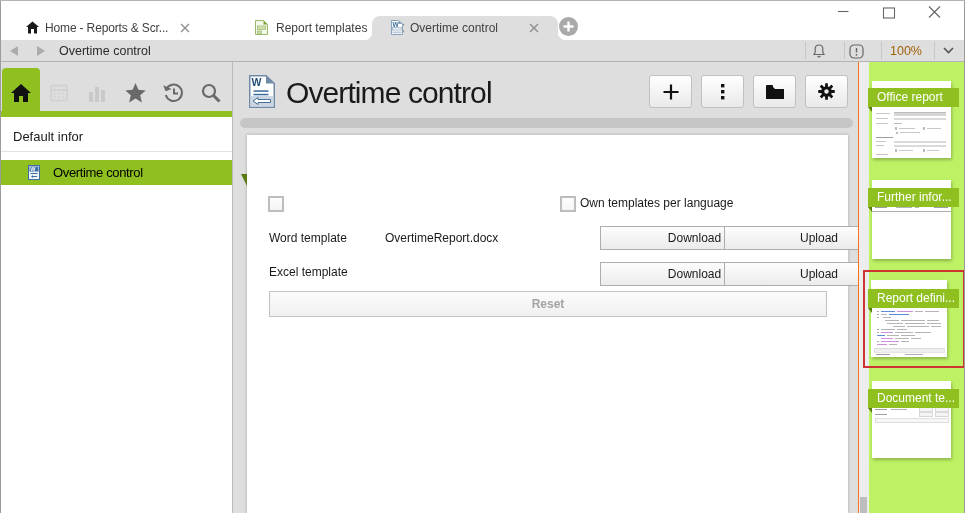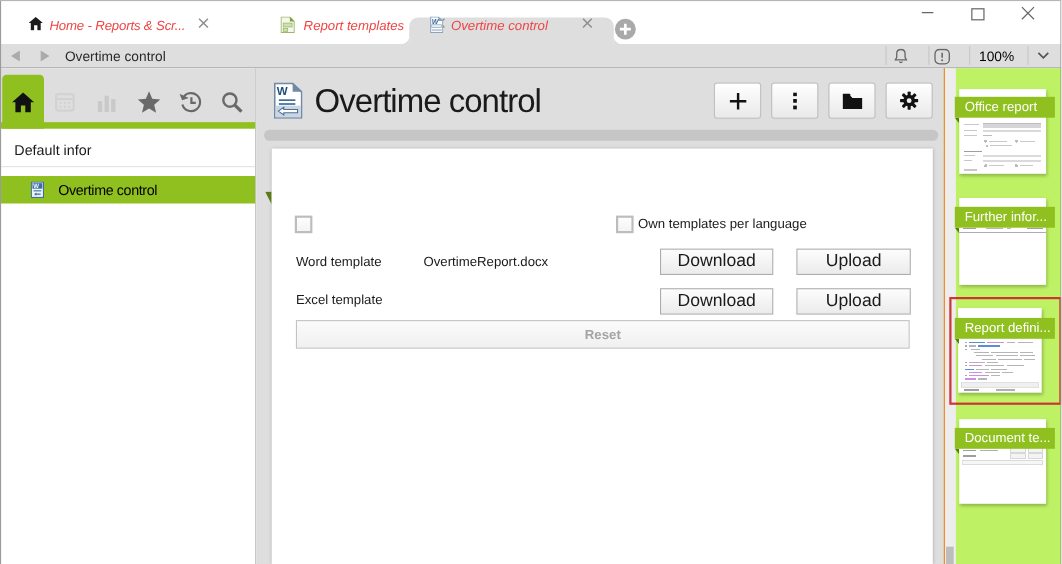--- a/index.html
+++ b/index.html
@@ -2,21 +2,21 @@
 <html><head>
 <meta charset="utf-8">
 <style>
   html,body{margin:0;padding:0;}
   body{width:965px;height:513px;overflow:hidden;font-family:"Liberation Sans",sans-serif;
        -webkit-font-smoothing:antialiased;}
   #app{position:relative;width:965px;height:513px;background:#fff;overflow:hidden;
        }
   .abs{position:absolute;}
   
-  .tab{position:absolute;top:16px;height:24px;display:flex;color:#ef4444;font-size:12px;white-space:nowrap;font-style:italic;}
+  .tab{position:absolute;top:16px;height:24px;display:flex;align-items:center;color:#404040;font-size:12px;white-space:nowrap;}
   
   #activetab{position:absolute;left:372px;top:16px;width:186px;height:24px;background:#dedede;
              border-radius:8px 8px 0 0;}
   #activetab:before,#activetab:after{content:"";position:absolute;bottom:0;width:8px;height:8px;background:
      radial-gradient(circle at 0 0, transparent 8px, #dedede 8px);}
   #activetab:before{left:-8px;background:radial-gradient(circle at 0 0, transparent 8px, #dedede 8.5px);}
   #activetab:after{right:-8px;background:radial-gradient(circle at 8px 0, transparent 8px, #dedede 8.5px);}
   
   #toolbar{position:absolute;left:0;top:40px;width:965px;height:21px;background:#dedede;border-bottom:1px solid #b3b3b3;}
   .sep{position:absolute;top:2px;height:17px;width:1px;background:#c6c6c6;}
@@ -38,21 +38,21 @@
         background:linear-gradient(#ffffff,#e9e9e9);display:flex;align-items:center;justify-content:center;}
   #hscroll{position:absolute;left:7px;top:56px;width:613px;height:10px;background:#c6c6c6;border-radius:5px;}
   #panel{position:absolute;left:14px;top:73px;width:601px;height:378px;background:#fff;box-shadow:0 0 3px rgba(0,0,0,0.25);}
   #badge{position:absolute;left:-6px;top:15px;width:188px;height:24px;background:#90c020;color:#fff;
          font-size:18px;line-height:25px;padding-left:12px;box-sizing:border-box;}
   #notch{position:absolute;left:-6px;top:39px;width:6px;height:12px;background:#5a7a14;
          clip-path:polygon(0 0,100% 0,100% 100%);}
   .cb{position:absolute;width:12px;height:12px;background:linear-gradient(#fdfdfd,#f4f4f4);border:2px solid #bdbdbd;}
   .lbl{position:absolute;font-size:12px;color:#1a1a1a;}
   .btn{position:absolute;height:22px;border:1px solid #adadad;background:linear-gradient(#fdfdfd,#ebebeb);
-       font-size:16px;color:#1a1a1a;display:flex;align-items:center;justify-content:center;}
+       font-size:12px;color:#1a1a1a;display:flex;align-items:center;justify-content:center;padding-left:43px;}
   #reset{position:absolute;left:22px;top:156px;width:556px;height:24px;border:1px solid #c3c3c3;
          background:linear-gradient(#fbfbfb,#f0f0f0);color:#a3a3a3;font-size:12px;
          display:flex;align-items:center;justify-content:center;font-weight:bold;}
   
   #rightbar{position:absolute;left:858px;top:62px;width:107px;height:451px;background:#bef264;border-left:1px solid #f97316;}
   #rtrack{position:absolute;left:0;top:0;width:10px;height:451px;background:#ededed;}
   #rthumb{position:absolute;left:1px;top:435px;width:7px;height:16px;background:#bdbdbd;}
   .tpage{position:absolute;left:13px;width:79px;background:#fff;box-shadow:1px 2px 3px rgba(0,0,0,0.25);}
   .tlabel{position:absolute;left:9px;width:91px;height:19px;background:#90c020;color:#fff;font-size:12px;
           line-height:19px;padding-left:9px;box-sizing:border-box;white-space:nowrap;overflow:hidden;}
@@ -128,21 +128,21 @@
       <path d="M7 1 C4.6 1 3.2 2.8 3.2 5 V8.2 L2 10.5 H12 L10.8 8.2 V5 C10.8 2.8 9.4 1 7 1 Z" fill="none" stroke="#666" stroke-width="1.2"></path>
       <path d="M5.7 12 A1.4 1.4 0 0 0 8.3 12" fill="none" stroke="#666" stroke-width="1.2"></path>
     </svg>
     <div class="sep" style="left:844px;"></div>
     <svg class="abs" style="left:849px;top:4px" width="15" height="15" viewBox="0 0 15 15">
       <rect x="1" y="1" width="13" height="13" rx="4" fill="none" stroke="#666" stroke-width="1.2"></rect>
       <line x1="7.5" y1="4" x2="7.5" y2="8.5" stroke="#666" stroke-width="1.4"></line>
       <circle cx="7.5" cy="10.8" r="0.9" fill="#666"></circle>
     </svg>
     <div class="sep" style="left:881px;"></div>
-    <span class="abs" style="left:890px;top:4px;font-size:12.5px;color:#000000;">100%</span>
+    <span class="abs" style="left:890px;top:4px;font-size:12.5px;color:#a16207;">100%</span>
     <div class="sep" style="left:934px;"></div>
     <svg class="abs" style="left:943px;top:7px" width="11" height="7" viewBox="0 0 11 7">
       <path d="M1 1 L5.5 5.5 L10 1" fill="none" stroke="#555" stroke-width="1.6"></path>
     </svg>
   </div>
 
   <div id="sidebar">
     <div id="iconstrip"></div>
     <div id="hometab"></div>
     <div id="greenbar"></div>

